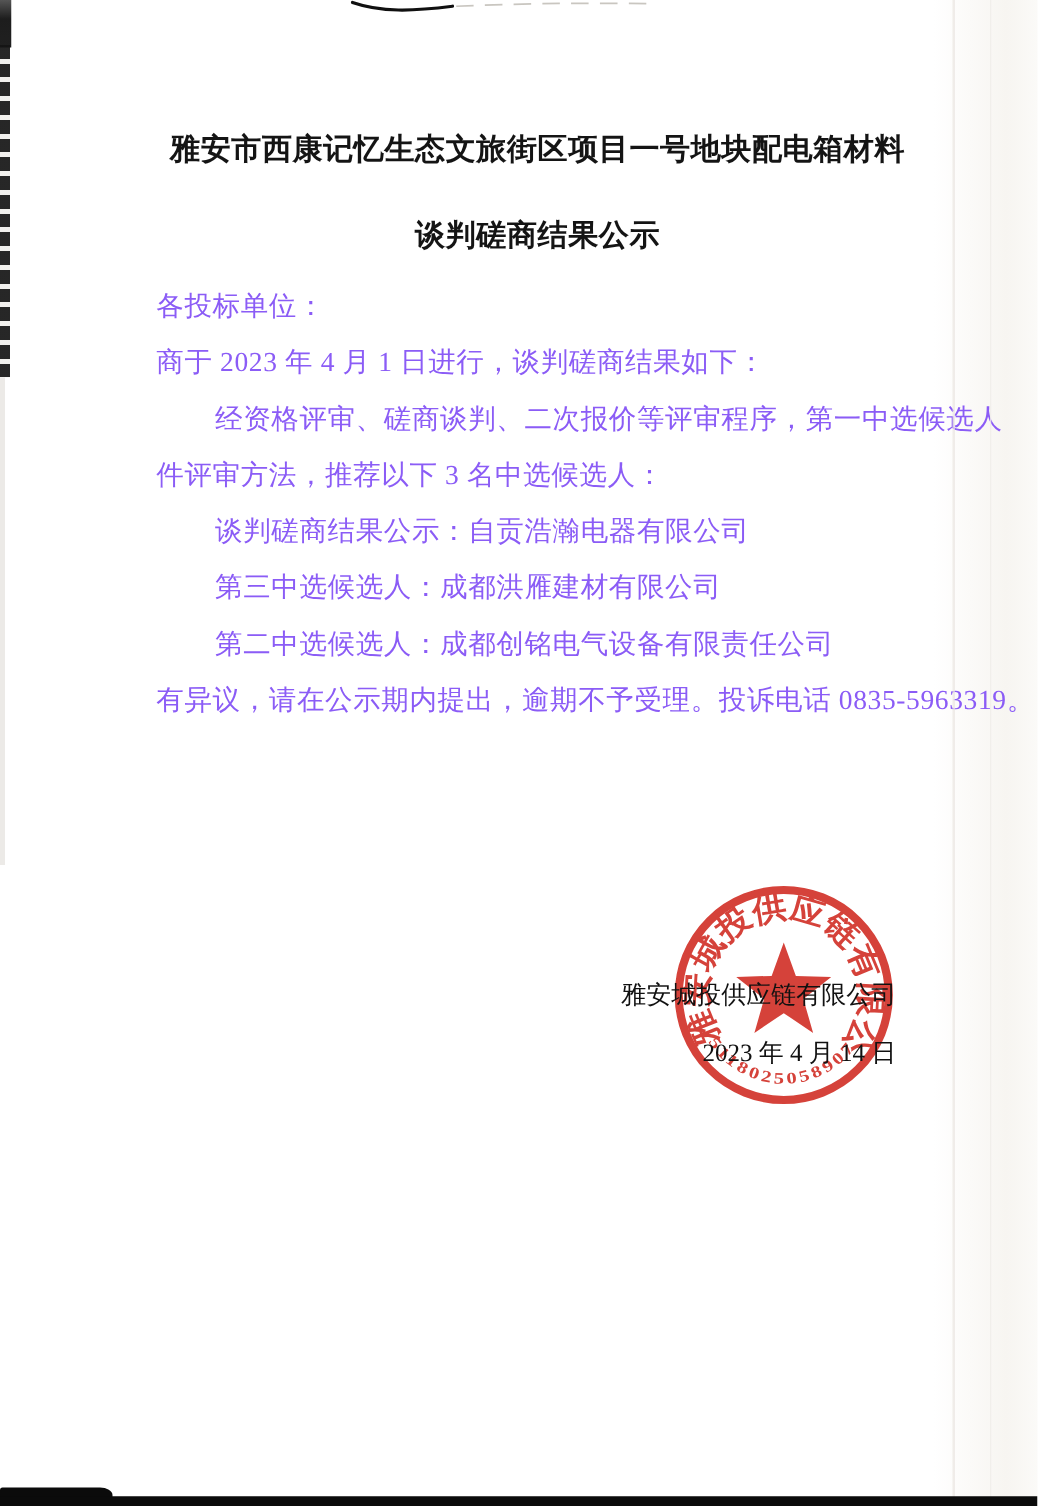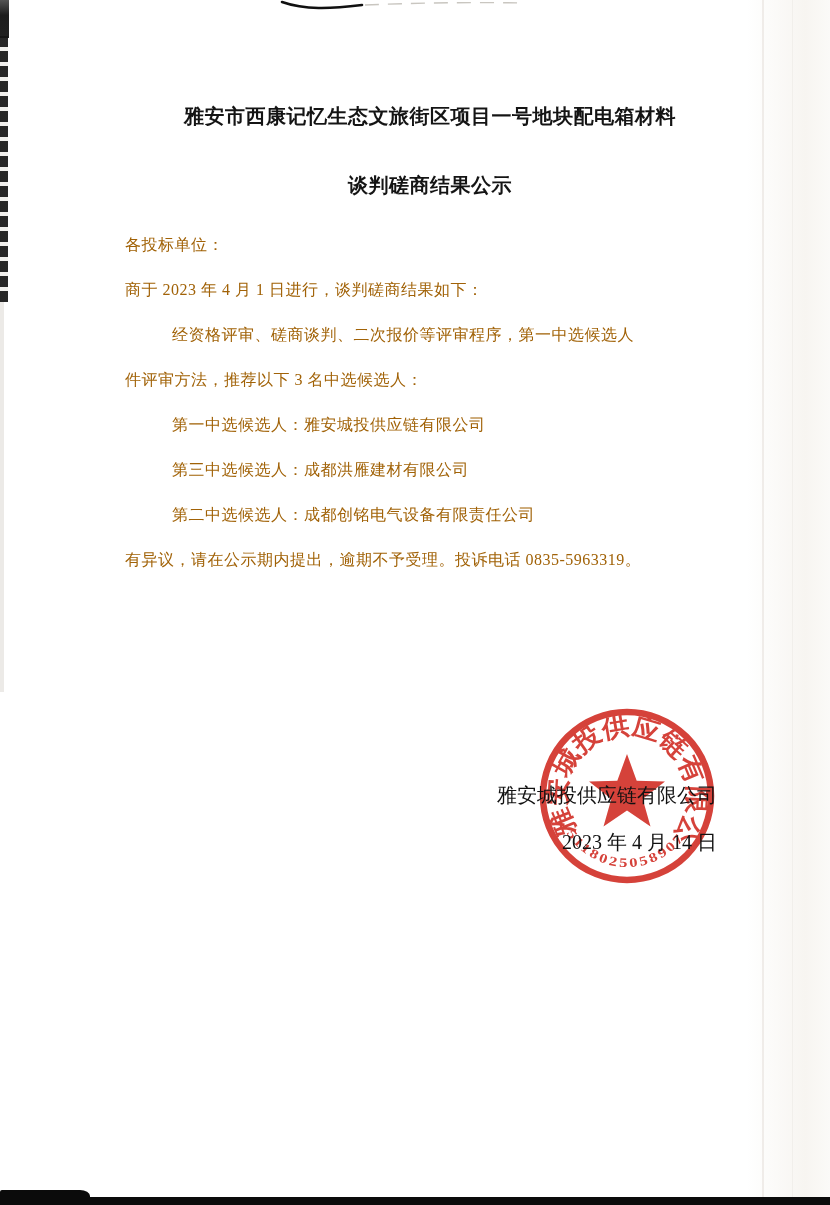--- a/index.html
+++ b/index.html
@@ -5,25 +5,25 @@
   html,body{margin:0;padding:0;}
   body{
     width:830px;height:1205px;position:relative;overflow:hidden;
     background:linear-gradient(90deg,#ffffff 0%,#ffffff 90%,#f7f5f1 97%,#fbfaf8 100%);
     font-family:"Liberation Serif","DejaVu Serif",serif;
     color:#1c1c1c;
   }
   .page{position:absolute;inset:0;}
   
   .title{position:absolute;left:30px;width:800px;text-align:center;
-         font-weight:bold;font-size:20px;letter-spacing:0.5px;color:#141414;}
+         font-weight:bold;font-size:24px;letter-spacing:0.5px;color:#141414;}
   .title1{top:103px;}
   .title2{top:172px;}
   .bodytext{position:absolute;left:125px;top:222px;width:640px;
-            font-size:16px;color:#a16207;letter-spacing:0.5px;}
+            font-size:22px;color:#8b5cf6;letter-spacing:0.5px;}
   .line{height:45px;line-height:45px;white-space:nowrap;}
   .line.indent{padding-left:47px;}
   
   .sig{position:absolute;right:113px;text-align:right;font-size:20px;
        color:#111;z-index:3;white-space:nowrap;}
   .sig-company{top:782px;}
   .sig-date{top:829px;}
   
   .seal{position:absolute;left:517px;top:686px;width:220px;height:220px;
         z-index:2;opacity:0.88;}
@@ -56,21 +56,21 @@
 <div class="page">
 
   <div class="title title1">雅安市西康记忆生态文旅街区项目一号地块配电箱材料</div>
   <div class="title title2">谈判磋商结果公示</div>
 
   <div class="bodytext">
     <div class="line">各投标单位：</div>
     <div class="line">商于 2023 年 4 月 1 日进行，谈判磋商结果如下：</div>
     <div class="line indent">经资格评审、磋商谈判、二次报价等评审程序，第一中选候选人</div>
     <div class="line">件评审方法，推荐以下 3 名中选候选人：</div>
-    <div class="line indent">第一中选候选人：雅安城投供应链有限公司</div>
+    <div class="line indent">谈判磋商结果公示：自贡浩瀚电器有限公司</div>
     <div class="line indent">第三中选候选人：成都洪雁建材有限公司</div>
     <div class="line indent">第二中选候选人：成都创铭电气设备有限责任公司</div>
     <div class="line">有异议，请在公示期内提出，逾期不予受理。投诉电话 0835-5963319。</div>
   </div>
 
   <svg class="seal" viewBox="0 0 220 220">
     <defs>
       <path id="arcTop" d="M 60 145 A 61 61 0 1 1 160 145" fill="none"></path>
       <path id="arcBottom" d="M 48.5 145.5 A 71 71 0 0 0 171.5 145.5" fill="none"></path>
     </defs>

